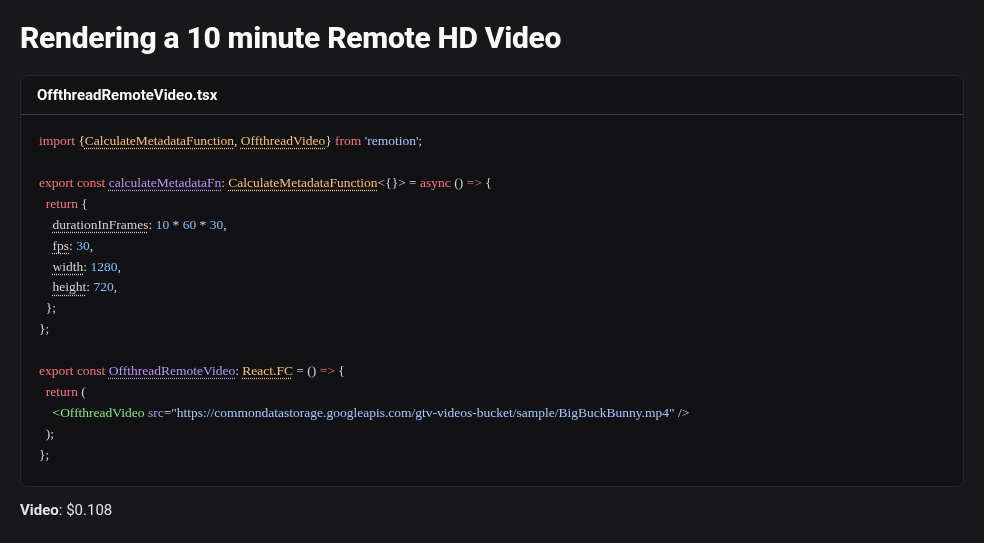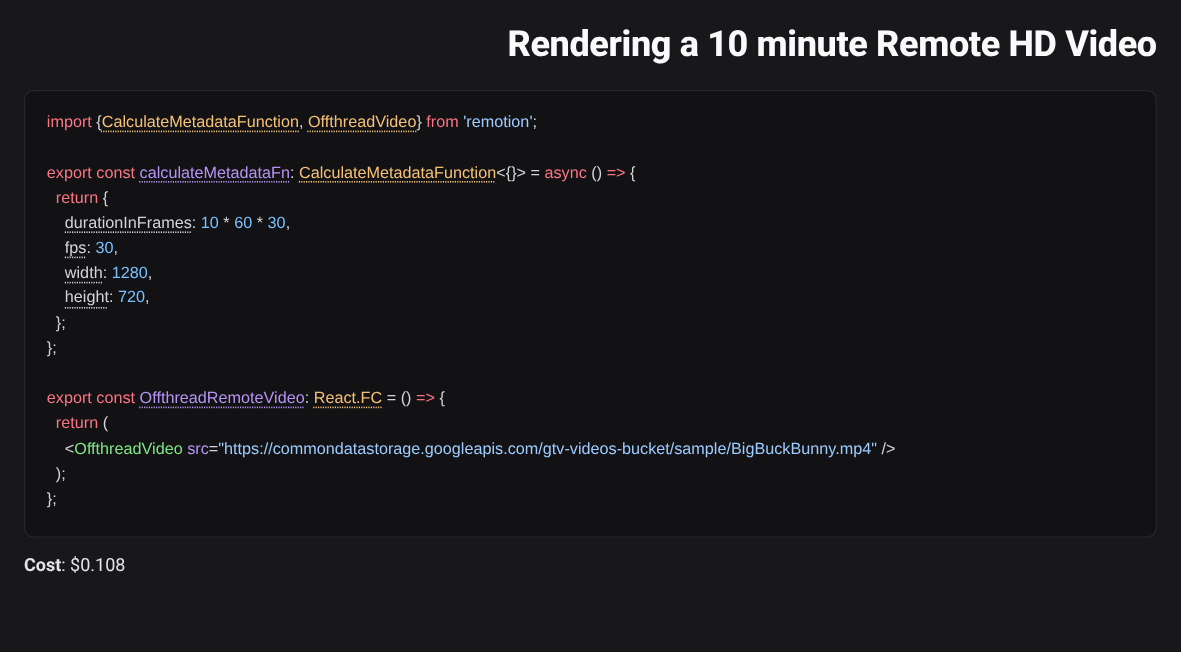--- a/index.html
+++ b/index.html
@@ -13,39 +13,38 @@
       font-family: -apple-system, BlinkMacSystemFont, "Segoe UI", Roboto, Helvetica, Arial, sans-serif;
       padding: 20px;
       width: 984px;
     }
     .page-title {
       font-size: 30px;
       font-weight: 800;
       color: #fafafa;
       margin-bottom: 20px;
       letter-spacing: -0.3px;
-      text-align: right;
     }
     .code-block {
       background: #121214;
       border: 1px solid #27272a;
       border-radius: 8px;
       overflow: hidden;
       margin-bottom: 14px;
     }
     .code-header {
       padding: 10px 16px;
       border-bottom: 1px solid #3f3f46;
       font-weight: 700;
       font-size: 15px;
       color: #fafafa;
     }
     .code-body {
       padding: 16px 18px 20px 18px;
-      font-family: Liberation Sans, sans-serif;
+      font-family: Liberation Serif, serif;
       font-size: 13.5px;
       line-height: 1.55;
       white-space: pre;
       overflow-x: auto;
       color: #d4d4d8;
     }
     .tok-kw { color: #f97583; }
     .tok-type-u { color: #f6c177; text-decoration: underline; text-decoration-style: dotted; text-underline-offset: 3px; }
     .tok-fn-u { color: #b794f4; text-decoration: underline; text-decoration-style: dotted; text-underline-offset: 3px; }
     .tok-str { color: #9ecbff; }
@@ -59,33 +58,34 @@
       font-size: 15px;
     }
     .cost-label { font-weight: 700; }
   </style>
 </head>
 <body>
 
 <h1 class="page-title">Rendering a 10 minute Remote HD Video</h1>
 
 <div class="code-block">
+  <div class="code-header">OffthreadRemoteVideo.tsx</div>
   <div class="code-body"><span class="tok-kw">import</span> <span class="tok-punc">{</span><span class="tok-type-u">CalculateMetadataFunction</span><span class="tok-punc">, </span><span class="tok-type-u">OffthreadVideo</span><span class="tok-punc">}</span> <span class="tok-kw">from</span> <span class="tok-str">'remotion'</span><span class="tok-punc">;</span>
 
 <span class="tok-kw">export</span> <span class="tok-kw">const</span> <span class="tok-fn-u">calculateMetadataFn</span><span class="tok-punc">: </span><span class="tok-type-u">CalculateMetadataFunction</span><span class="tok-punc">&lt;{}&gt;</span> <span class="tok-punc">= </span><span class="tok-kw">async</span> <span class="tok-punc">() </span><span class="tok-kw">=&gt;</span> <span class="tok-punc">{</span>
   <span class="tok-kw">return</span> <span class="tok-punc">{</span>
     <span class="tok-prop">durationInFrames</span><span class="tok-punc">: </span><span class="tok-num">10</span> <span class="tok-punc">*</span> <span class="tok-num">60</span> <span class="tok-punc">*</span> <span class="tok-num">30</span><span class="tok-punc">,</span>
     <span class="tok-prop">fps</span><span class="tok-punc">: </span><span class="tok-num">30</span><span class="tok-punc">,</span>
     <span class="tok-prop">width</span><span class="tok-punc">: </span><span class="tok-num">1280</span><span class="tok-punc">,</span>
     <span class="tok-prop">height</span><span class="tok-punc">: </span><span class="tok-num">720</span><span class="tok-punc">,</span>
   <span class="tok-punc">};</span>
 <span class="tok-punc">};</span>
 
 <span class="tok-kw">export</span> <span class="tok-kw">const</span> <span class="tok-fn-u">OffthreadRemoteVideo</span><span class="tok-punc">: </span><span class="tok-type-u">React.FC</span> <span class="tok-punc">= () </span><span class="tok-kw">=&gt;</span> <span class="tok-punc">{</span>
   <span class="tok-kw">return</span> <span class="tok-punc">(</span>
     <span class="tok-punc">&lt;</span><span class="tok-tag">OffthreadVideo</span> <span class="tok-attr">src</span><span class="tok-punc">=</span><span class="tok-str">"https://commondatastorage.googleapis.com/gtv-videos-bucket/sample/BigBuckBunny.mp4"</span> <span class="tok-punc">/&gt;</span>
   <span class="tok-punc">);</span>
 <span class="tok-punc">};</span></div>
 </div>
 
 <div class="cost-line">
-  <span class="cost-label">Cost</span><span>: </span><span>$0.108</span>
+  <span class="cost-label">Video</span><span>: </span><span>$0.108</span>
 </div>
 
 </body></html>

